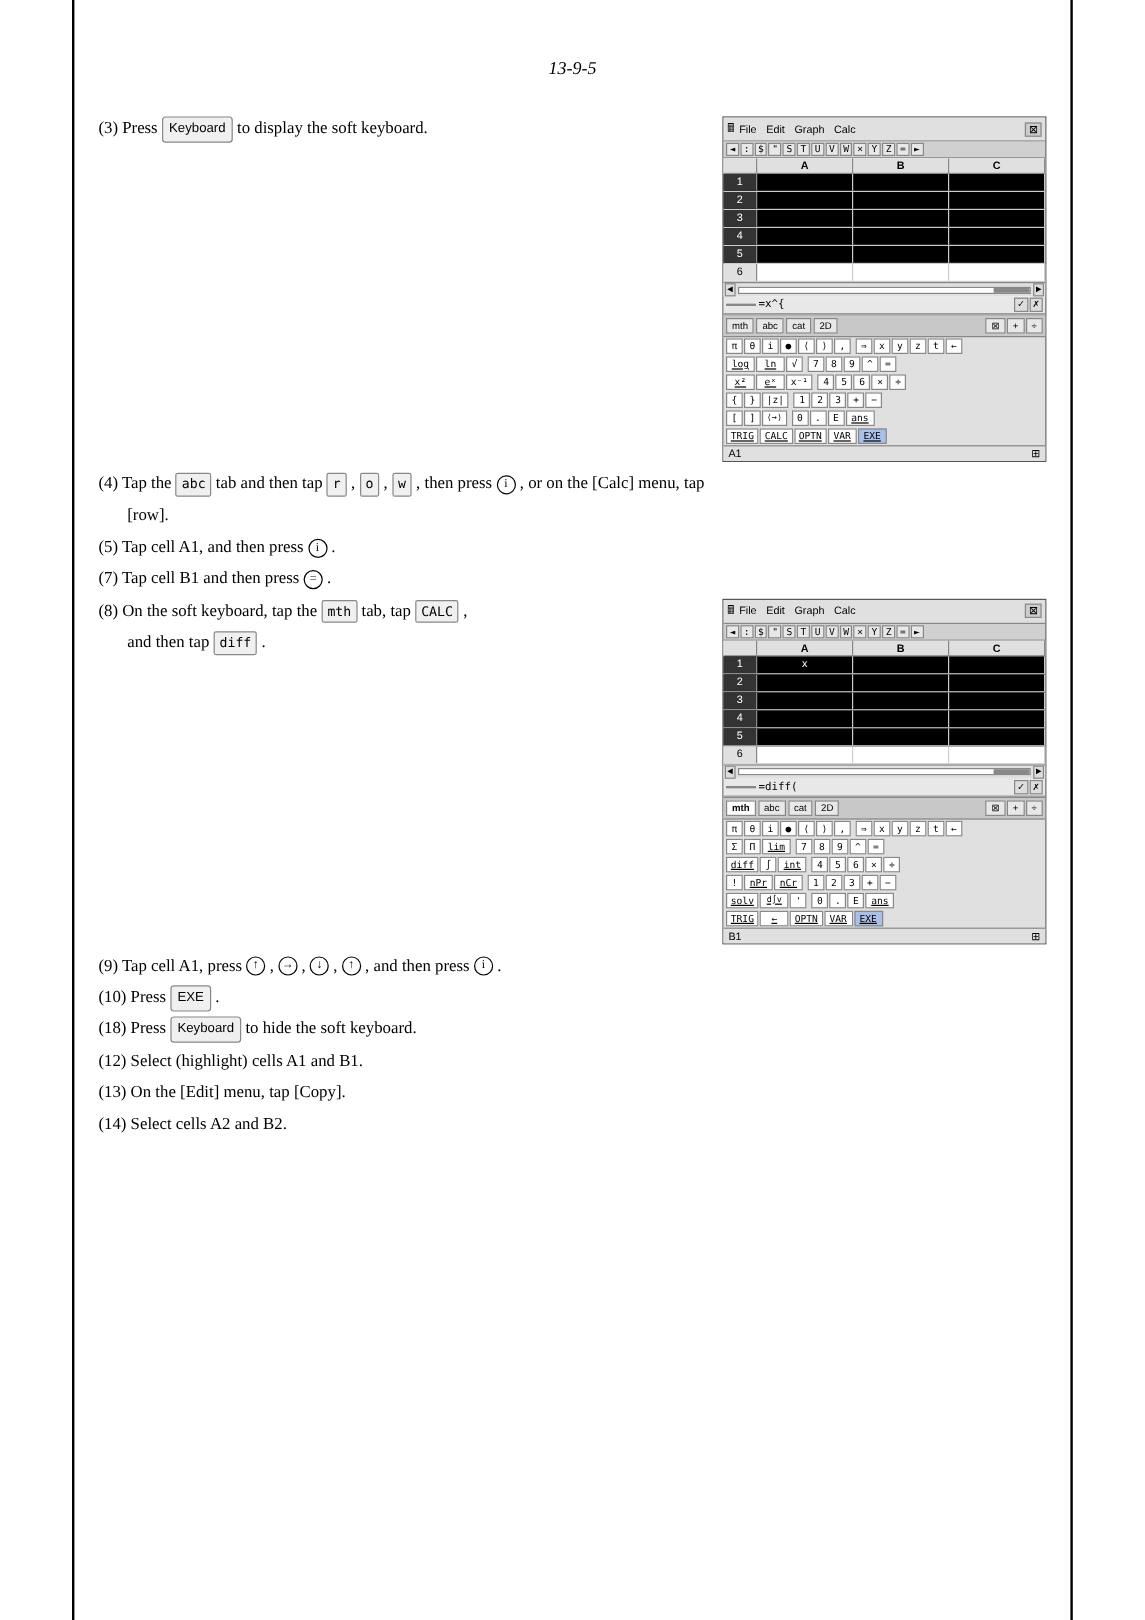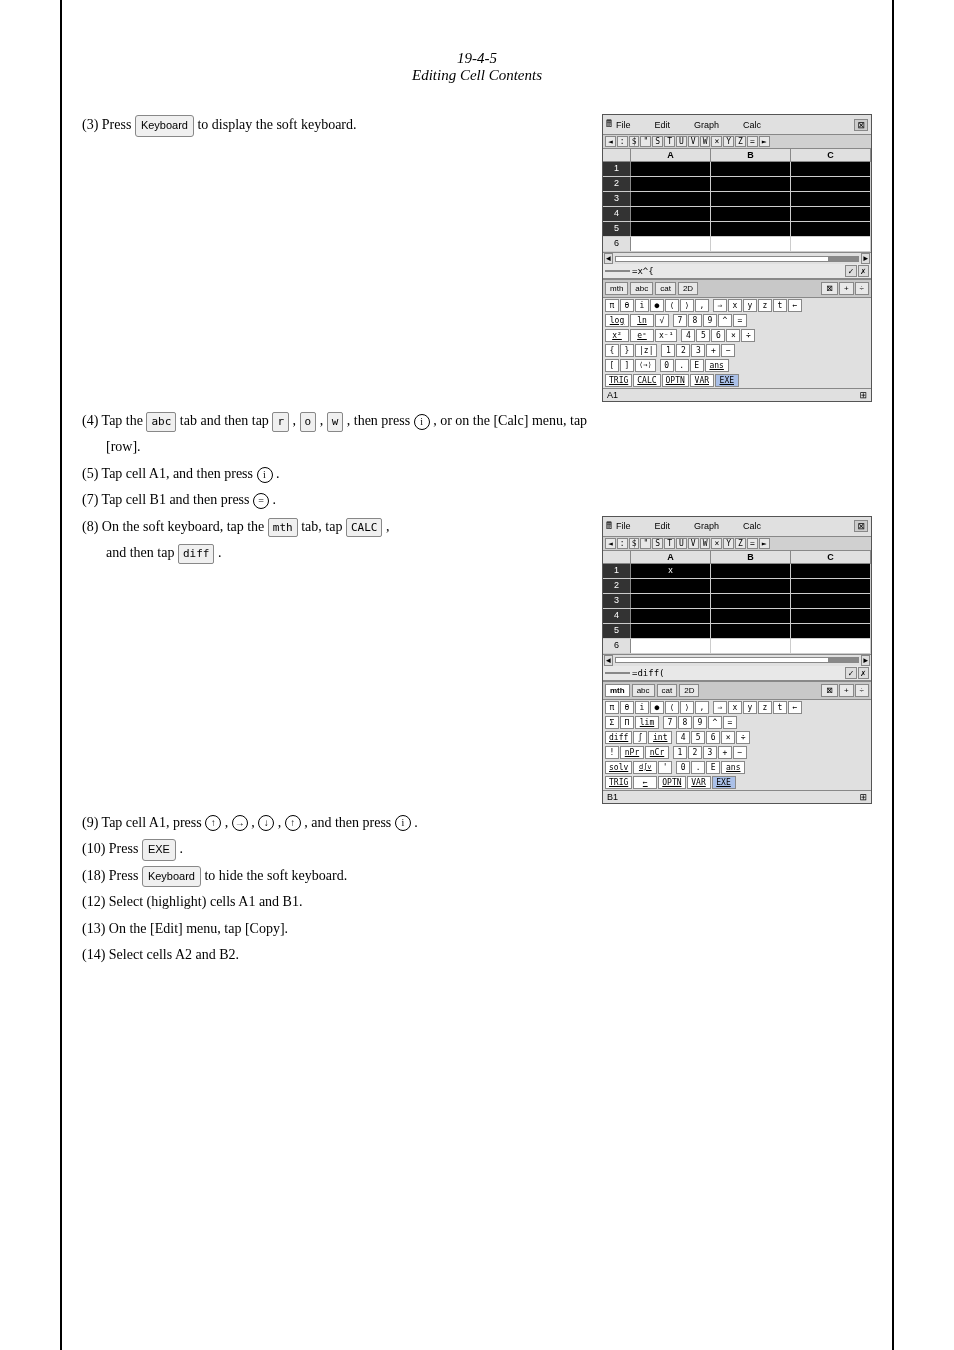--- a/index.html
+++ b/index.html
@@ -73,21 +73,21 @@
       padding: 1px 3px;
       font-size: 9px;
       font-family: Arial, sans-serif;
     }
     .ss-menu-icon {
       font-size: 10px;
       margin-right: 4px;
     }
     .ss-title-items {
       display: flex;
-      gap: 24px;
+      gap: 8px;
       font-size: 9px;
       font-family: Arial, sans-serif;
     }
     .ss-close-btn {
       margin-left: auto;
       font-size: 9px;
       border: 1px solid #888;
       padding: 0 2px;
       background: #ccc;
     }
@@ -318,22 +318,21 @@
   </style>
 </head>
 <body>
 
 <div class="page-left-border"></div>
 <div class="page-right-border"></div>
 
 <div class="page-content">
 
   <div class="page-header">
-    <div class="page-num">19-4-5</div>
-    <div class="page-subtitle">Editing Cell Contents</div>
+    <div class="page-num">13-9-5</div>
   </div>
 
   <div class="content-area">
 
     <div class="section-with-screenshot">
       <div class="section-steps">
         <div class="step-line">
           <span>(3) Press </span>
           <span class="kbd-icon">Keyboard</span>
           <span> to display the soft keyboard.</span>

